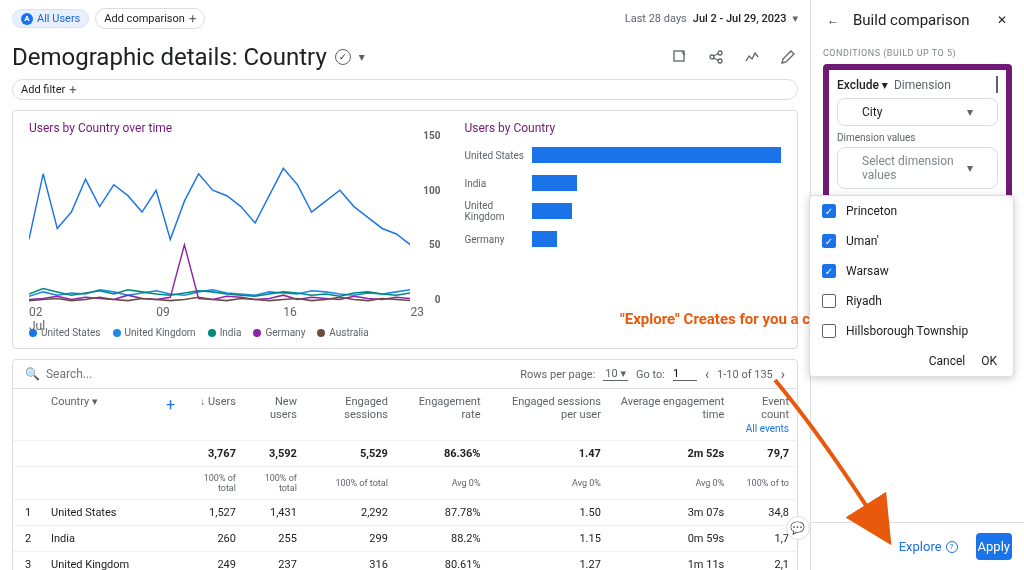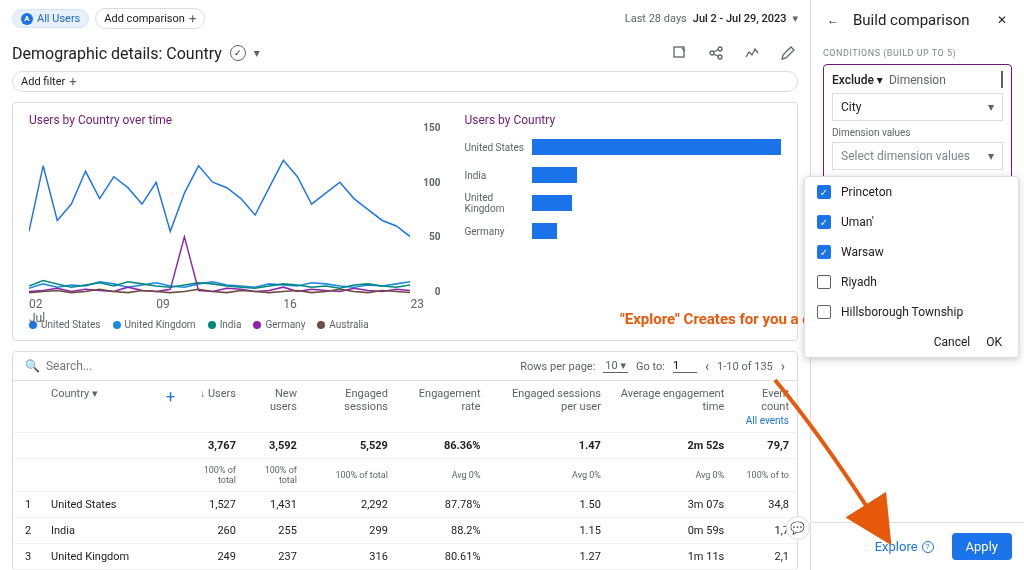--- a/index.html
+++ b/index.html
@@ -6,21 +6,21 @@
 body{background:#fff;font-size:12px;color:#202124;overflow:hidden;width:1024px;height:570px;position:relative;}
 .main{width:810px;height:570px;padding:8px 12px;overflow:hidden;}
 .chips{display:flex;align-items:center;gap:6px;}
 .chip{display:flex;align-items:center;border:1px solid #dadce0;border-radius:14px;padding:2px 8px;font-size:11px;gap:4px;cursor:pointer;}
 .chip.blue{background:#e8f0fe;border-color:#d2e3fc;color:#1967d2;}
 .circle{width:12px;height:12px;border-radius:50%;background:#1a73e8;color:#fff;display:inline-flex;align-items:center;justify-content:center;font-size:8px;font-weight:bold;}
 .plus-icon{font-size:13px;color:#5f6368;}
 .date-range{margin-left:auto;font-size:11px;color:#5f6368;display:flex;align-items:center;gap:6px;}
 .date-range .bold{color:#202124;font-weight:500;}
 .title-row{display:flex;align-items:center;margin-top:14px;gap:8px;}
-h1{font-size:16px;font-weight:400;color:#202124;}
+h1{font-size:24px;font-weight:400;color:#202124;}
 .title-check{width:16px;height:16px;border:1px solid #5f6368;border-radius:50%;display:inline-flex;align-items:center;justify-content:center;font-size:9px;}
 .title-icons{margin-left:auto;display:flex;gap:16px;color:#5f6368;}
 .icon-btn{width:20px;height:20px;display:inline-flex;align-items:center;justify-content:center;cursor:pointer;}
 .add-filter{margin-top:8px;}
 .card{border:1px solid #dadce0;border-radius:4px;margin-top:10px;padding:10px 16px;}
 .charts-row{display:flex;gap:24px;}
 .chart-block{flex:1;}
 .chart-title{font-size:12px;color:#701a75;margin-bottom:6px;}
 .line-chart{position:relative;height:180px;}
 .y-axis{position:absolute;right:0;top:0;bottom:16px;width:30px;}
@@ -52,37 +52,37 @@
 .th-sub{display:block;font-size:10px;color:#1a73e8;margin-top:2px;}
 .sub-row td{font-size:9px;color:#5f6368;}
 .plus-blue{color:#1a73e8;font-size:16px;cursor:pointer;}
 .down-arrow{font-size:10px;}
 
 .panel{position:absolute;right:0;top:0;width:214px;height:570px;border-left:1px solid #dadce0;background:#fff;display:flex;flex-direction:column;}
 .panel-head{display:flex;align-items:center;padding:10px 12px;gap:10px;}
 .panel-head h2{font-size:15px;font-weight:400;flex:1;}
 .panel-body{padding:8px 12px;flex:1;overflow:visible;}
 .cond-label{font-size:9px;color:#80868b;letter-spacing:0.5px;margin-bottom:6px;}
-.cond-card{border:1px solid #701a75;border-radius:4px;padding:8px;font-size:12px;position:relative;}
+.cond-card{border:6px solid #701a75;border-radius:4px;padding:8px;font-size:12px;position:relative;}
 .cond-row{display:flex;align-items:center;margin-bottom:6px;gap:6px;}
 .exclude{font-weight:500;}
-.select-box{border:1px solid #dadce0;border-radius:0;padding:6px 8px;display:flex;align-items:center;font-size:12px;margin-bottom:6px;}
+.select-box{border:1px solid #dadce0;border-radius:8px;padding:6px 24px;display:flex;align-items:center;font-size:12px;margin-bottom:6px;}
 .select-box .caret{margin-left:auto;color:#5f6368;}
 .dv-label{font-size:10px;color:#5f6368;margin-bottom:4px;}
 .dropdown{position:absolute;left:-20px;right:-8px;background:#fff;border:1px solid #dadce0;border-radius:4px;box-shadow:0 2px 8px rgba(0,0,0,0.2);z-index:10;}
 .dd-option{display:flex;align-items:center;padding:8px 12px;gap:10px;font-size:12px;cursor:pointer;}
 .check{width:14px;height:14px;border:1.5px solid #5f6368;border-radius:2px;display:inline-flex;align-items:center;justify-content:center;}
 .check.on{background:#1a73e8;border-color:#1a73e8;color:#fff;font-size:10px;}
 .dd-actions{display:flex;justify-content:flex-end;gap:16px;padding:8px 16px;font-size:12px;}
 .dd-actions span{cursor:pointer;}
 .summary-label{font-size:10px;color:#80868b;margin-top:12px;letter-spacing:0.5px;}
 .summary-box{border:1px solid #1a73e8;border-radius:4px;height:26px;margin-top:4px;}
 .panel-foot{padding:10px 12px;display:flex;justify-content:flex-end;gap:8px;border-top:1px solid #dadce0;}
 .btn-text{color:#1a73e8;font-size:13px;padding:6px 10px;cursor:pointer;display:inline-flex;align-items:center;gap:4px;}
-.btn-primary{background:#1a73e8;color:#fff;border-radius:4px;padding:6px 14px;font-size:13px;cursor:pointer;}
+.btn-primary{background:#1a73e8;color:#fff;border-radius:4px;padding:6px 2px;font-size:13px;cursor:pointer;}
 .help-circle{width:12px;height:12px;border:1px solid #1a73e8;border-radius:50%;display:inline-flex;align-items:center;justify-content:center;font-size:8px;}
 
 .anno{position:absolute;left:620px;top:310px;color:#e8590c;font-size:15px;font-weight:700;line-height:1.3;z-index:5;}
 .arrow{position:absolute;left:755px;top:320px;z-index:20;pointer-events:none;}
 .chat-badge{position:absolute;left:786px;top:516px;width:24px;height:24px;border:1px solid #dadce0;border-radius:50%;background:#fff;display:flex;align-items:center;justify-content:center;color:#5f6368;font-size:12px;}
 .trash-icon{width:12px;height:12px;border:1px solid #5f6368;border-top-width:2px;}
 </style>
 </head>
 <body>
 

